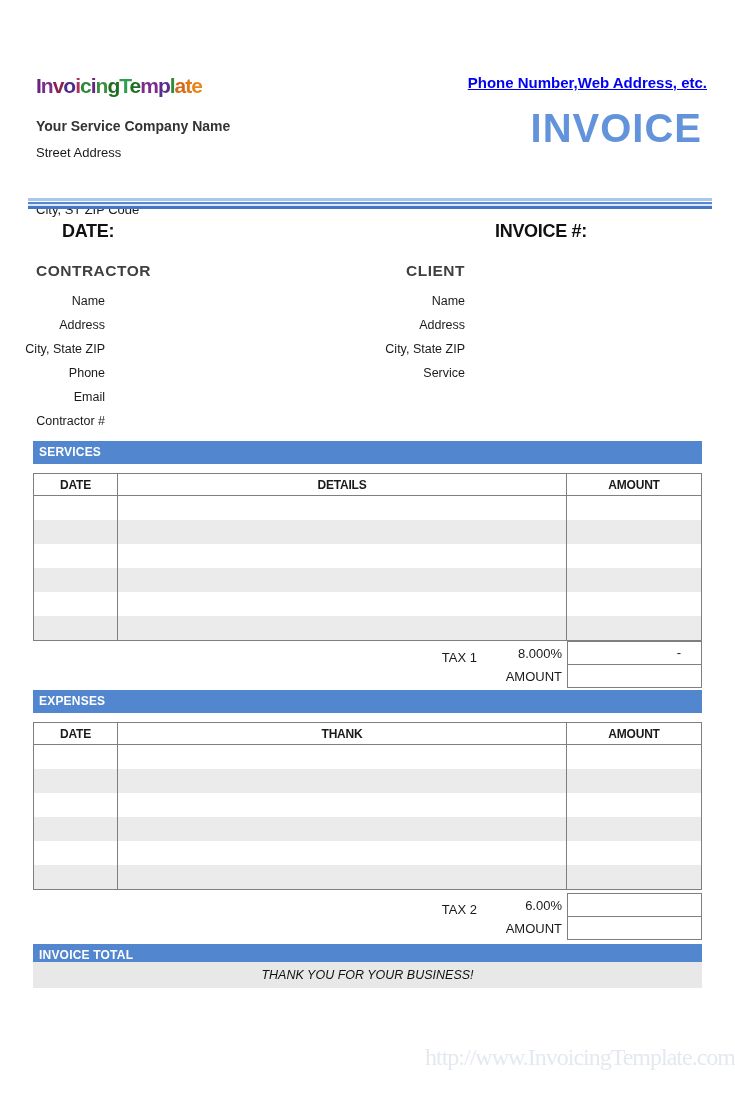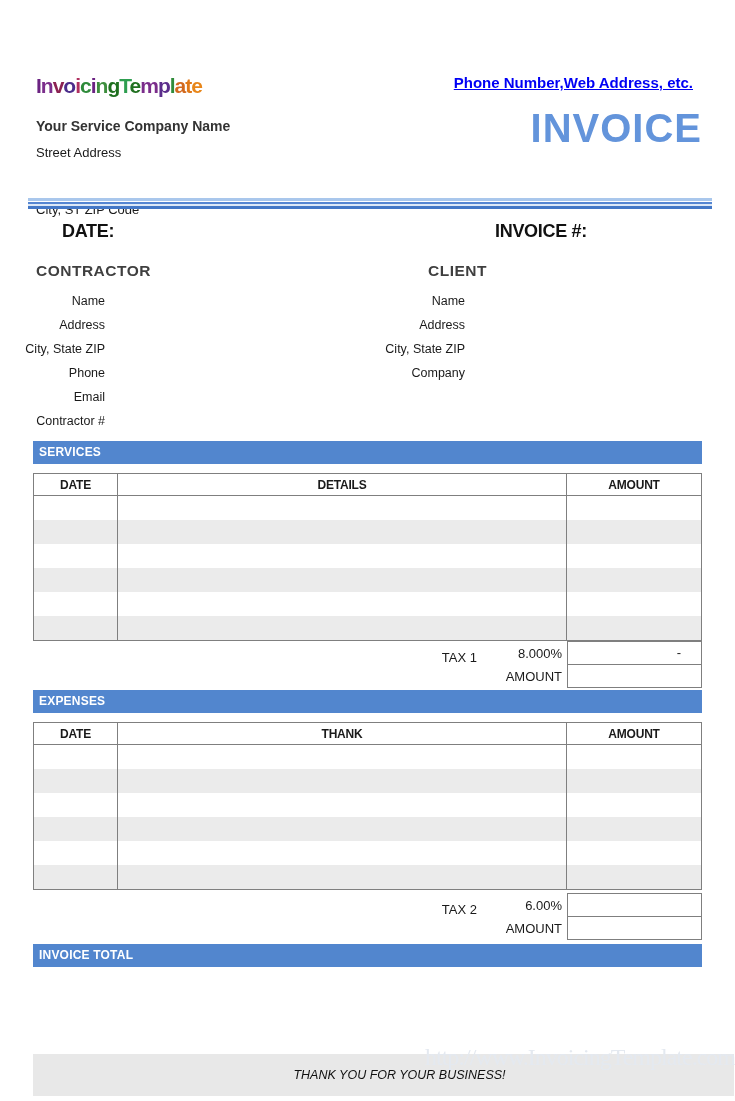--- a/index.html
+++ b/index.html
@@ -2,21 +2,21 @@
 <html><head>
 <meta charset="utf-8">
 <style>
   html,body{margin:0;padding:0;background:#fff;}
   .page{position:relative;width:735px;height:1101px;background:#fff;overflow:hidden;
         font-family:"Liberation Sans",sans-serif;color:#1a1a1a;}
 
   
   .logo{position:absolute;left:36px;top:74px;font-size:21px;font-weight:bold;
         letter-spacing:-1px;line-height:24px;}
-  .contact-link{position:absolute;right:42px;top:74px;font-size:15px;font-weight:bold;
+  .contact-link{position:absolute;right:28px;top:74px;font-size:15px;font-weight:bold;
         color:#0000f5;text-decoration:underline;letter-spacing:0;cursor:pointer;padding-left:24px;}
   .company-name{position:absolute;left:36px;top:118px;font-size:14px;font-weight:bold;color:#333;}
   .street{position:absolute;left:36px;top:145px;font-size:13px;}
   .cityline{position:absolute;left:36px;top:169px;font-size:13px;margin-top:33px;}
   .invoice-title{position:absolute;right:33px;top:106px;font-size:40px;font-weight:bold;
         color:#6394db;letter-spacing:1px;}
 
   
   .divider{position:absolute;left:28px;top:198px;width:684px;height:11px;
         background:linear-gradient(to bottom,
@@ -26,21 +26,21 @@
 
   
   .meta-label{position:absolute;top:221px;font-size:18px;font-weight:bold;
         letter-spacing:-0.3px;color:#111;}
   .meta-date{left:62px;} .meta-inv{left:495px;}
 
   
   .party-title{position:absolute;top:262px;font-size:15.5px;font-weight:bold;
         color:#3f3f3f;letter-spacing:0.5px;}
   .party-title.contractor{left:36px;}
-  .party-title.client{left:311px;width:176px;text-align:right;}
+  .party-title.client{left:289px;width:176px;text-align:right;}
   .fieldcol{position:absolute;width:105px;text-align:right;font-size:12.5px;}
   .fieldcol.contractor{left:0;}
   .fieldcol.client{left:320px;width:145px;}
   .fieldline{position:absolute;right:0;width:100%;}
 
   
   .bar{position:absolute;left:33px;width:669px;height:23px;background:#5286ce;
         color:#fff;font-size:12px;font-weight:bold;line-height:23px;
         padding-left:6px;box-sizing:border-box;letter-spacing:0.2px;}
 
@@ -62,23 +62,23 @@
   .calc-label{white-space:nowrap;margin-top:8px;}
   .calc-value{width:85px;text-align:right;white-space:nowrap;}
   .calc-box{width:135px;height:24px;border:1px solid #7f7f7f;margin-left:5px;
         box-sizing:border-box;text-align:right;padding-right:20px;line-height:22px;
         background:#fff;}
   .total-label{font-size:13.5px;font-weight:bold;letter-spacing:-0.3px;color:#111;}
   .total-box{width:135px;height:27px;border:2px solid #000;margin-left:4px;
         box-sizing:border-box;background:#fff;}
 
   
-  .thanks{position:absolute;left:33px;top:1054px;width:669px;height:42px;
+  .thanks{position:absolute;left:33px;top:962px;width:669px;height:26px;
         background:#e8e8e8;display:flex;align-items:center;justify-content:center;
-        font-size:12.5px;font-style:italic;color:#111;padding-left:32px;}
+        font-size:12.5px;font-style:italic;color:#111;}
   .watermark{position:absolute;right:0px;top:1044px;font-family:"Liberation Serif",serif;
         font-size:24px;color:#e4e9f0;letter-spacing:-1px;white-space:nowrap;}
 </style>
 </head>
 <body>
 
 <div class="page">
 
   <div class="logo"><span style="color: rgb(107, 35, 130);">I</span><span style="color: rgb(123, 45, 139);">n</span><span style="color: rgb(139, 34, 82);">v</span><span style="color: rgb(75, 45, 139);">o</span><span style="color: rgb(176, 48, 96);">i</span><span style="color: rgb(46, 139, 58);">c</span><span style="color: rgb(107, 35, 130);">i</span><span style="color: rgb(62, 142, 62);">n</span><span style="color: rgb(30, 111, 30);">g</span><span style="color: rgb(46, 158, 80);">T</span><span style="color: rgb(32, 112, 32);">e</span><span style="color: rgb(123, 45, 139);">m</span><span style="color: rgb(91, 45, 139);">p</span><span style="color: rgb(46, 139, 58);">l</span><span style="color: rgb(210, 105, 30);">a</span><span style="color: rgb(224, 120, 24);">t</span><span style="color: rgb(232, 134, 26);">e</span></div>
   <a class="contact-link">Phone Number,Web Address, etc.</a>
@@ -101,21 +101,21 @@
     <div class="fieldline" style="top:342px">City, State ZIP</div>
     <div class="fieldline" style="top:366px">Phone</div>
     <div class="fieldline" style="top:390px">Email</div>
     <div class="fieldline" style="top:414px">Contractor #</div>
   </div>
 
   <div class="fieldcol client">
     <div class="fieldline" style="top:294px">Name</div>
     <div class="fieldline" style="top:318px">Address</div>
     <div class="fieldline" style="top:342px">City, State ZIP</div>
-    <div class="fieldline" style="top:366px">Company</div>
+    <div class="fieldline" style="top:366px">Service</div>
   </div>
 
   <div class="bar" style="top:441px">SERVICES</div>
 
   <div class="tbl" style="top:473px">
     <div class="tr head">
       <div class="cell c-date">DATE</div>
       <div class="cell c-details">DETAILS</div>
       <div class="cell c-amount">AMOUNT</div>
     </div>

